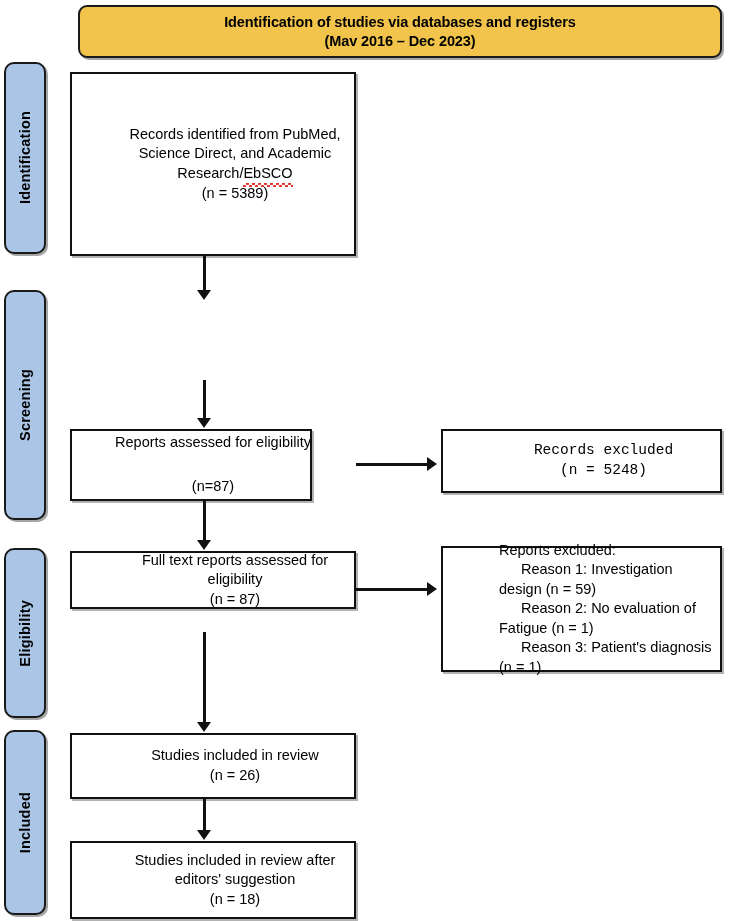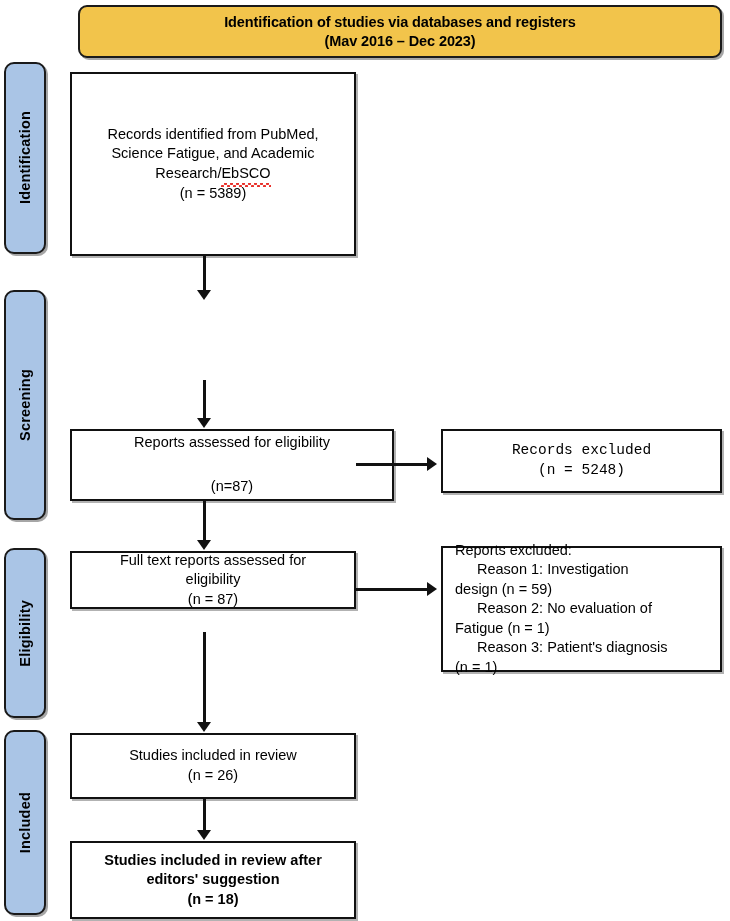--- a/index.html
+++ b/index.html
@@ -87,20 +87,21 @@
   .flow-box.left {
     align-items: flex-start;
     text-align: left;
     padding-left: 12px;
   }
   .box-line {
     font-size: 14.5px;
     color: #000000;
     line-height: 1.35;
     white-space: nowrap;
+    margin-left: 44px;
   }
   .box-line.indent {
     padding-left: 22px;
   }
   .spell-error {
     position: relative;
     display: inline-block;
   }
   .spell-error::after {
     content: "";
@@ -162,33 +163,33 @@
   </div>
   <div class="stage-tab" style="top:548px; height:170px;">
     <span class="stage-tab-label">Eligibility</span>
   </div>
   <div class="stage-tab" style="top:730px; height:185px;">
     <span class="stage-tab-label">Included</span>
   </div>
 
   <div class="flow-box center" style="left:70px; top:72px; width:286px; height:184px;">
     <div class="box-line">Records identified from PubMed,</div>
-    <div class="box-line">Science Fatigue, and Academic</div>
+    <div class="box-line">Science Direct, and Academic</div>
     <div class="box-line"><span>Research/</span><span class="spell-error">EbSCO</span></div>
     <div class="box-line">(n = 5389)</div>
   </div>
 
   <div class="conn-v" style="left:203px; top:256px; height:36px;"></div>
   <div class="arrow-down" style="left:197px; top:290px;"></div>
 
 
   <div class="conn-v" style="left:203px; top:380px; height:40px;"></div>
   <div class="arrow-down" style="left:197px; top:418px;"></div>
 
-  <div class="flow-box center" style="left:70px; top:429px; width:324px; height:72px;gap:24px;">
+  <div class="flow-box center" style="left:70px; top:429px; width:242px; height:72px;gap:24px;">
     <div class="box-line">Reports assessed for eligibility</div>
     <div class="box-line">(n=87)</div>
   </div>
 
   <div class="conn-h" style="left:356px; top:463px; width:72px;"></div>
   <div class="arrow-right" style="left:427px; top:457px;"></div>
 
   <div class="flow-box center" style="left:441px; top:429px; width:281px; height:64px;font-family:Liberation Mono, monospace;">
     <div class="box-line">Records excluded</div>
     <div class="box-line">(n = 5248)</div>
@@ -220,19 +221,19 @@
   <div class="arrow-down" style="left:197px; top:722px;"></div>
 
   <div class="flow-box center" style="left:70px; top:733px; width:286px; height:66px;">
     <div class="box-line">Studies included in review</div>
     <div class="box-line">(n = 26)</div>
   </div>
 
   <div class="conn-v" style="left:203px; top:799px; height:34px;"></div>
   <div class="arrow-down" style="left:197px; top:830px;"></div>
 
-  <div class="flow-box center" style="left:70px; top:841px; width:286px; height:78px;font-weight:bold;">
+  <div class="flow-box center" style="left:70px; top:841px; width:286px; height:78px;">
     <div class="box-line">Studies included in review after</div>
     <div class="box-line">editors' suggestion</div>
     <div class="box-line">(n = 18)</div>
   </div>
 
 </div>
 
 </body></html>

